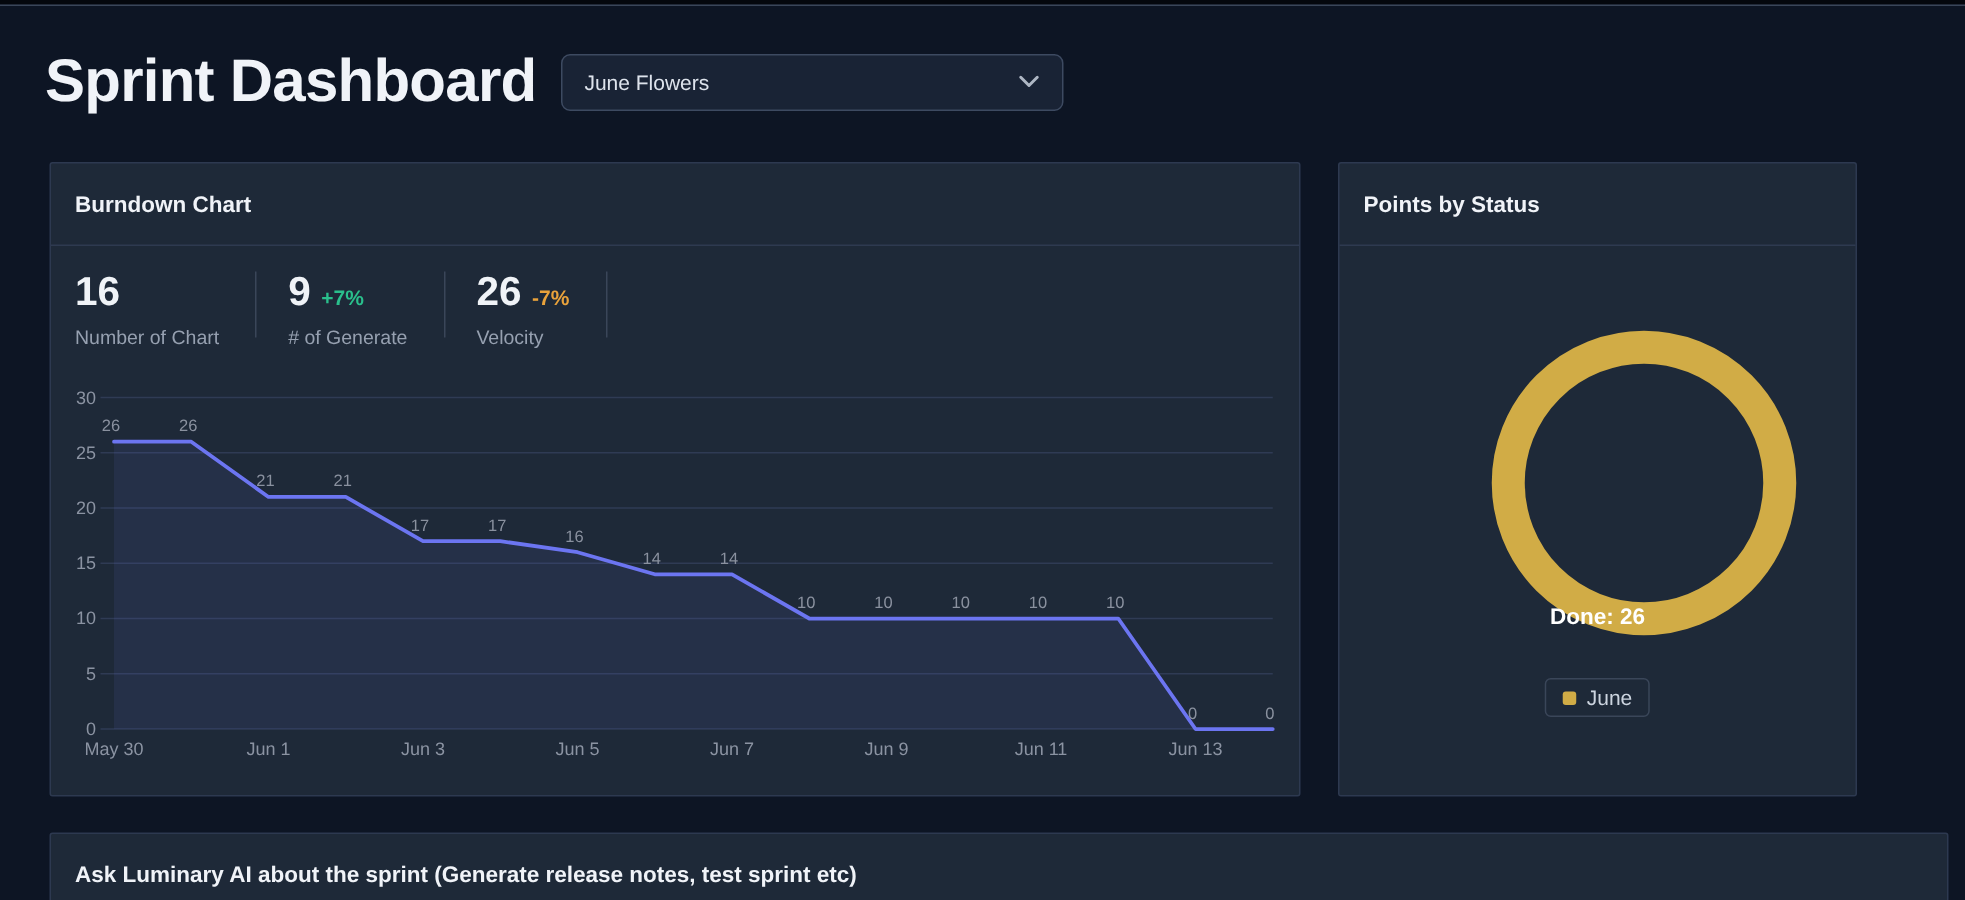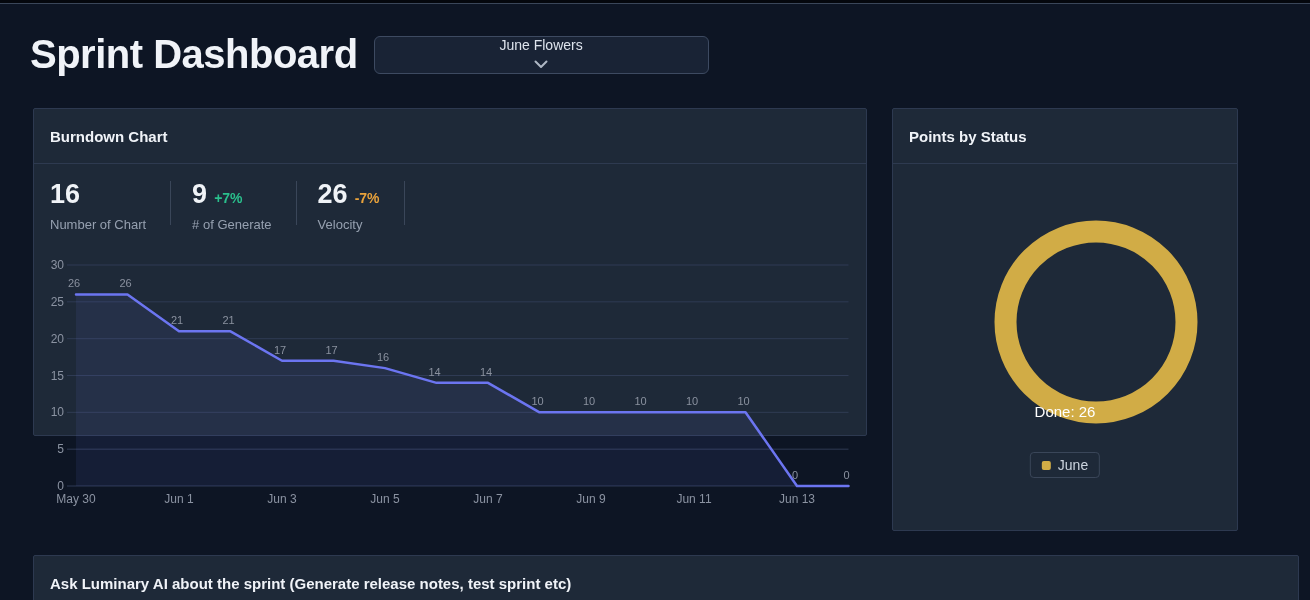--- a/index.html
+++ b/index.html
@@ -11,52 +11,52 @@
   }
   .topbar { height:3px; background:#04070d; }
   .topbar-line { height:1px; background:#3a4659; }
 
   .page-header { display:flex; align-items:center; margin:28px 0 0 30px; }
   .page-title { font-size:40px; font-weight:bold; color:#f0f3f8; letter-spacing:-0.5px; }
   .selector {
     margin-left:16px; width:335px; height:38px;
     background:#192335; border:1px solid #3d4a61; border-radius:6px;
     display:flex; align-items:center; justify-content:space-between;
-    padding:0 15px; cursor:pointer;flex-direction:column;
+    padding:0 15px; cursor:pointer;
   }
   .selector-value { font-size:14px; color:#dde3ec; }
 
   .main-row { display:flex; margin:31px 0 0 33px; gap:25px; }
   .card { background:#1e2938; border:1px solid #2d3950; border-radius:2px; }
   .card-header {
     height:55px; display:flex; align-items:center; padding:0 16px;
     border-bottom:1px solid #2e3a50;
   }
   .card-title { font-size:15px; font-weight:bold; color:#f0f3f8; }
 
-  .burndown-card { width:834px; height:328px; }
+  .burndown-card { width:834px; height:423px; }
   .status-card  { width:346px; height:423px; }
 
   .stats-row { display:flex; align-items:flex-start; padding:16px 16px 0 16px; height:68px; }
   .stat { }
   .stat-top { display:flex; align-items:baseline; }
   .stat-value { font-size:27px; font-weight:bold; color:#f0f3f7; line-height:1.05; }
   .stat-delta { font-size:14px; font-weight:bold; margin-left:7px; }
   .stat-delta:empty { display:none; }
   .stat-label { font-size:13px; color:#96a0b0; margin-top:9px; white-space:nowrap; }
   .stat-divider { width:1px; height:44px; background:#3a4659; margin:1px 21px 0 24px; flex:none; }
 
   .chart-svg { display:block; margin-top:13px; }
   .chart-svg text { font-family:"Liberation Sans", sans-serif; }
 
   .status-body { position:relative; height:366px; }
   .donut-svg { position:absolute; left:0; top:0; }
   .donut-center-label {
     position:absolute; left:0; right:0; top:239px; text-align:center;
-    font-size:15px; font-weight:normal; color:#ffffff;
+    font-size:15px; font-weight:bold; color:#ffffff;
   }
   .legend {
     position:absolute; top:288px; left:50%; transform:translateX(-50%);
     display:flex; align-items:center; gap:7px;
     border:1px solid #3a4659; border-radius:4px; padding:4px 11px;
     cursor:pointer;
   }
   .legend-swatch { width:9px; height:9px; border-radius:2px; background:#d1ac46; }
   .legend-label { font-size:14px; color:#ccd4df; }
 

